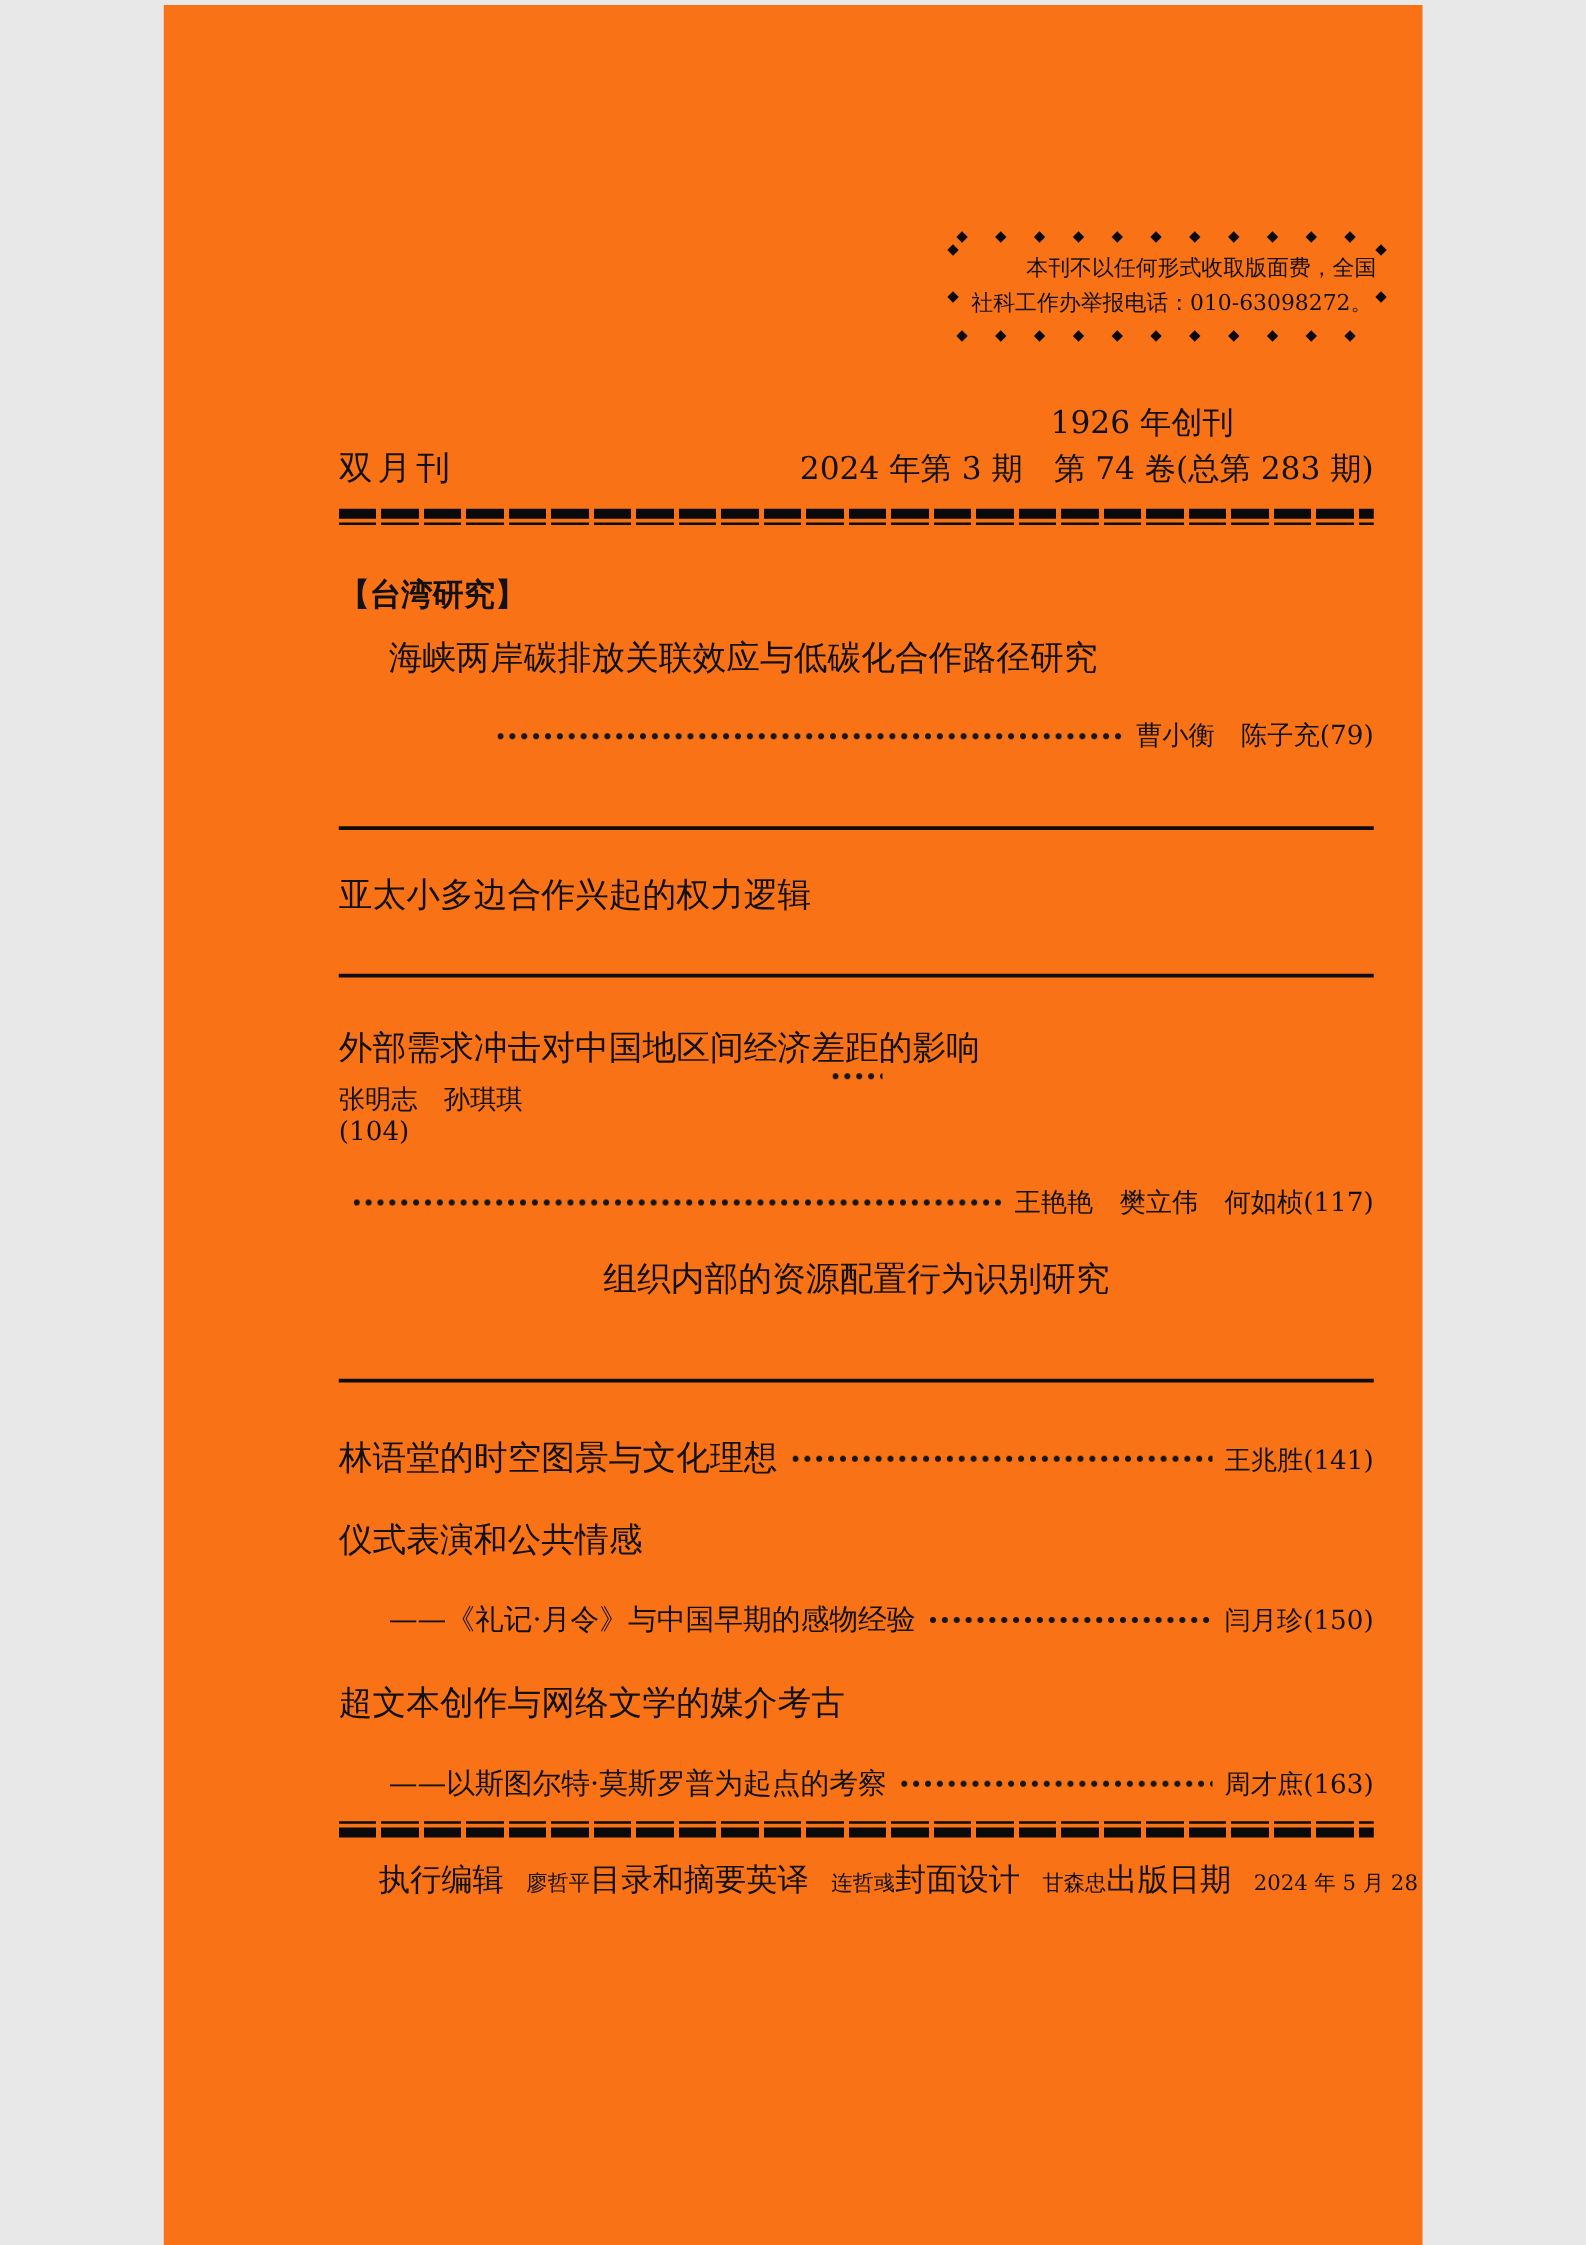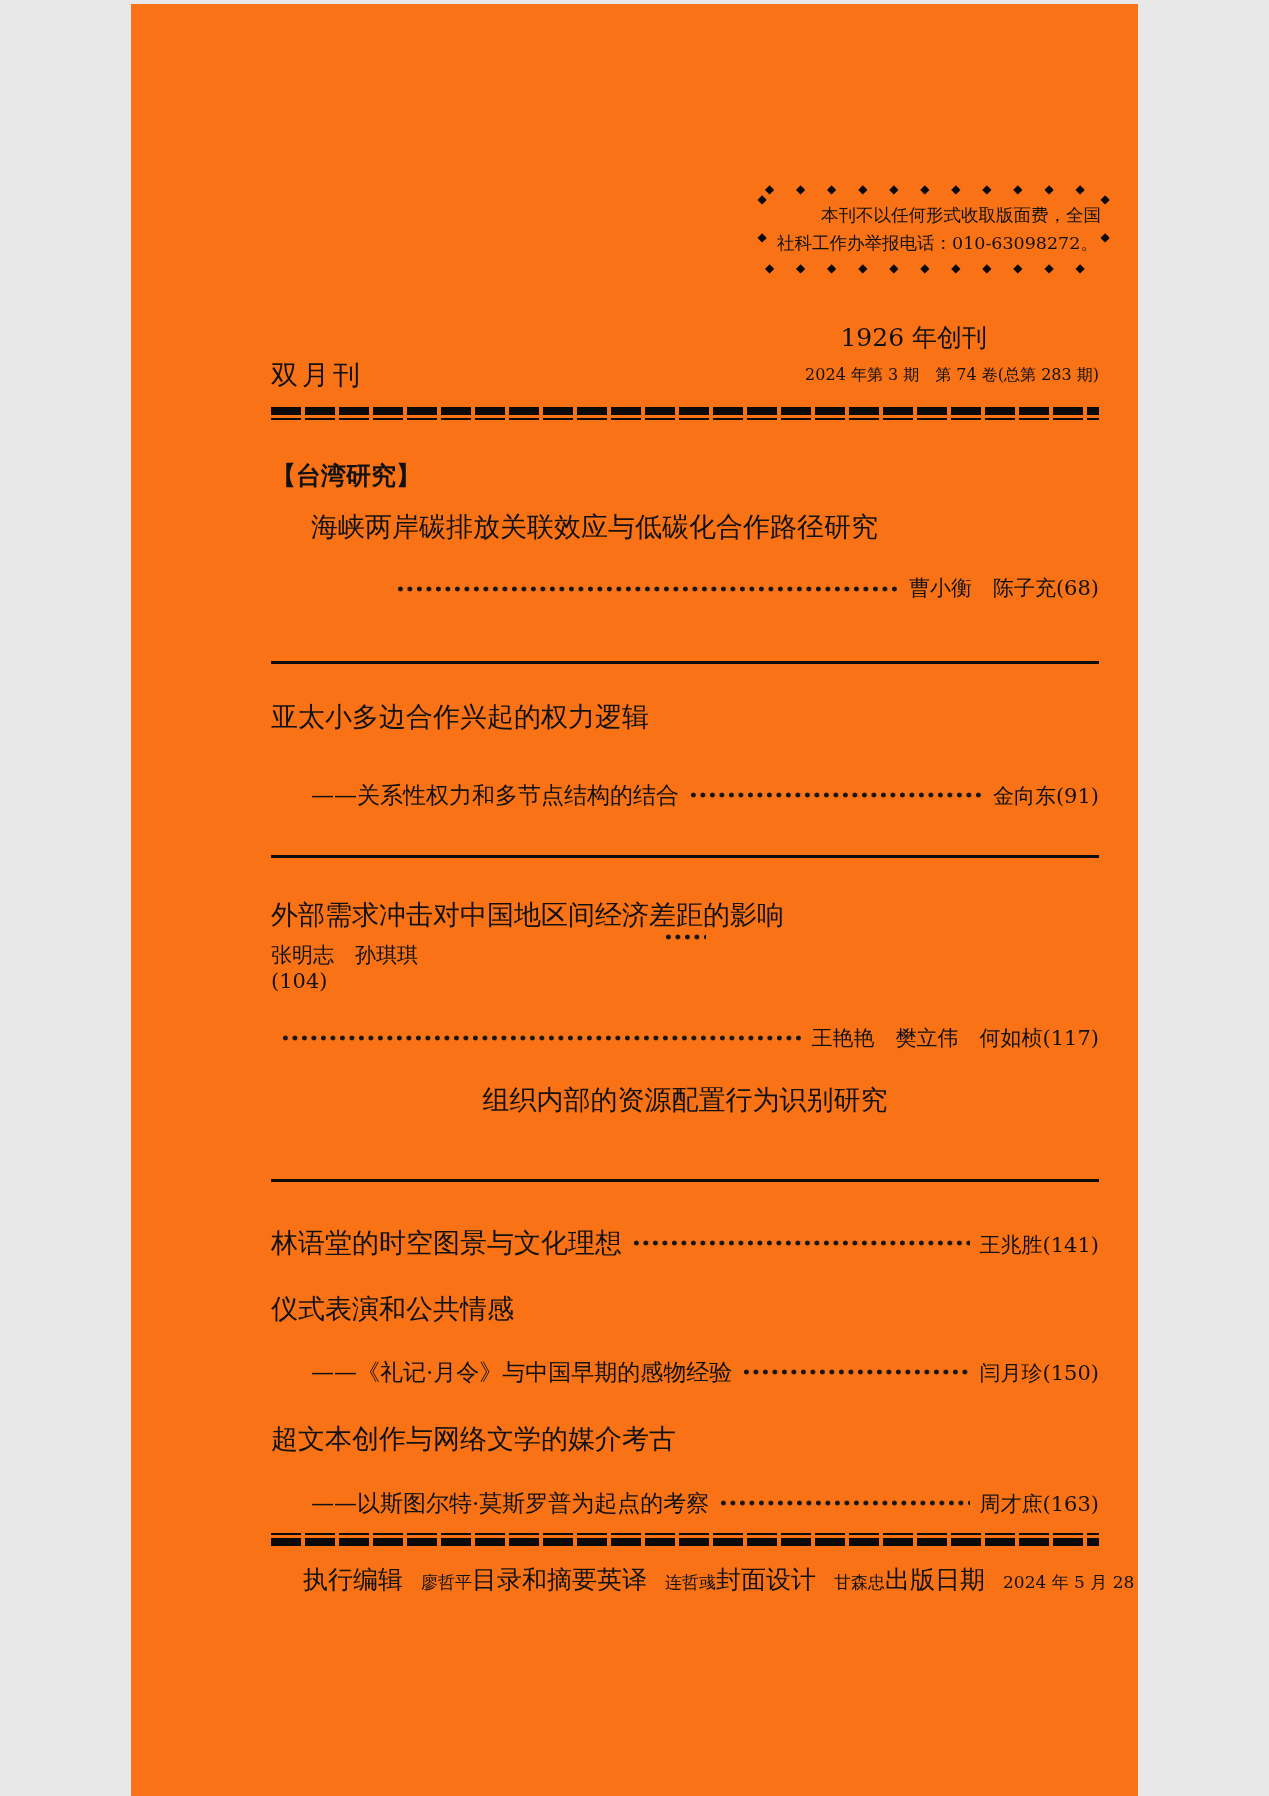--- a/index.html
+++ b/index.html
@@ -55,21 +55,21 @@
     margin-left: auto;
     margin-right: 112px;
     font-size: 25px;
     line-height: 32px;
   }
   .issue-row {
     display: flex; justify-content: space-between; align-items: flex-end;
     margin-top: 4px;
   }
   .frequency { font-size: 27px; letter-spacing: 4px; line-height: 34px; }
-  .issue { font-size: 16px; line-height: 34px; }
+  .issue { font-size: 25px; line-height: 34px; }
 
   .rule-thick { height: 8px; background: repeating-linear-gradient(90deg, #0a0a0a 0 30px, transparent 30px 34px); }
   .rule-thin  { height: 2px; background: repeating-linear-gradient(90deg, #0a0a0a 0 30px, transparent 30px 34px); }
   .header-rules { margin-top: 15px; }
   .header-rules .rule-thin { margin-top: 3px; }
 
   
   .toc { position: absolute; left: 140px; width: 828px; top: 445px; }
 
   .sec-label {
@@ -163,32 +163,26 @@
   </div>
 
   <div class="toc">
 
     <div class="sec-label">【台湾研究】</div>
 
     <div class="t-title a1-title">海峡两岸碳排放关联效应与低碳化合作路径研究</div>
     <div class="row a1-leader">
       <span class="dots"></span>
       <span class="authors">曹小衡　陈子充</span>
-      <span class="pageno">(68)</span>
+      <span class="pageno">(79)</span>
     </div>
 
     <div class="sep sep1"></div>
 
     <div class="t-title a2-title">亚太小多边合作兴起的权力逻辑</div>
-    <div class="row a2-sub">
-      <span class="sub">——关系性权力和多节点结构的结合</span>
-      <span class="dots"></span>
-      <span class="authors">金向东</span>
-      <span class="pageno">(91)</span>
-    </div>
 
     <div class="sep sep2"></div>
 
     <div class="row a3-row">
       <span class="t-title">外部需求冲击对中国地区间经济差距的影响</span>
       <span class="dots"></span>
       <span class="authors">张明志　孙琪琪</span>
       <span class="pageno">(104)</span>
     </div>
 

